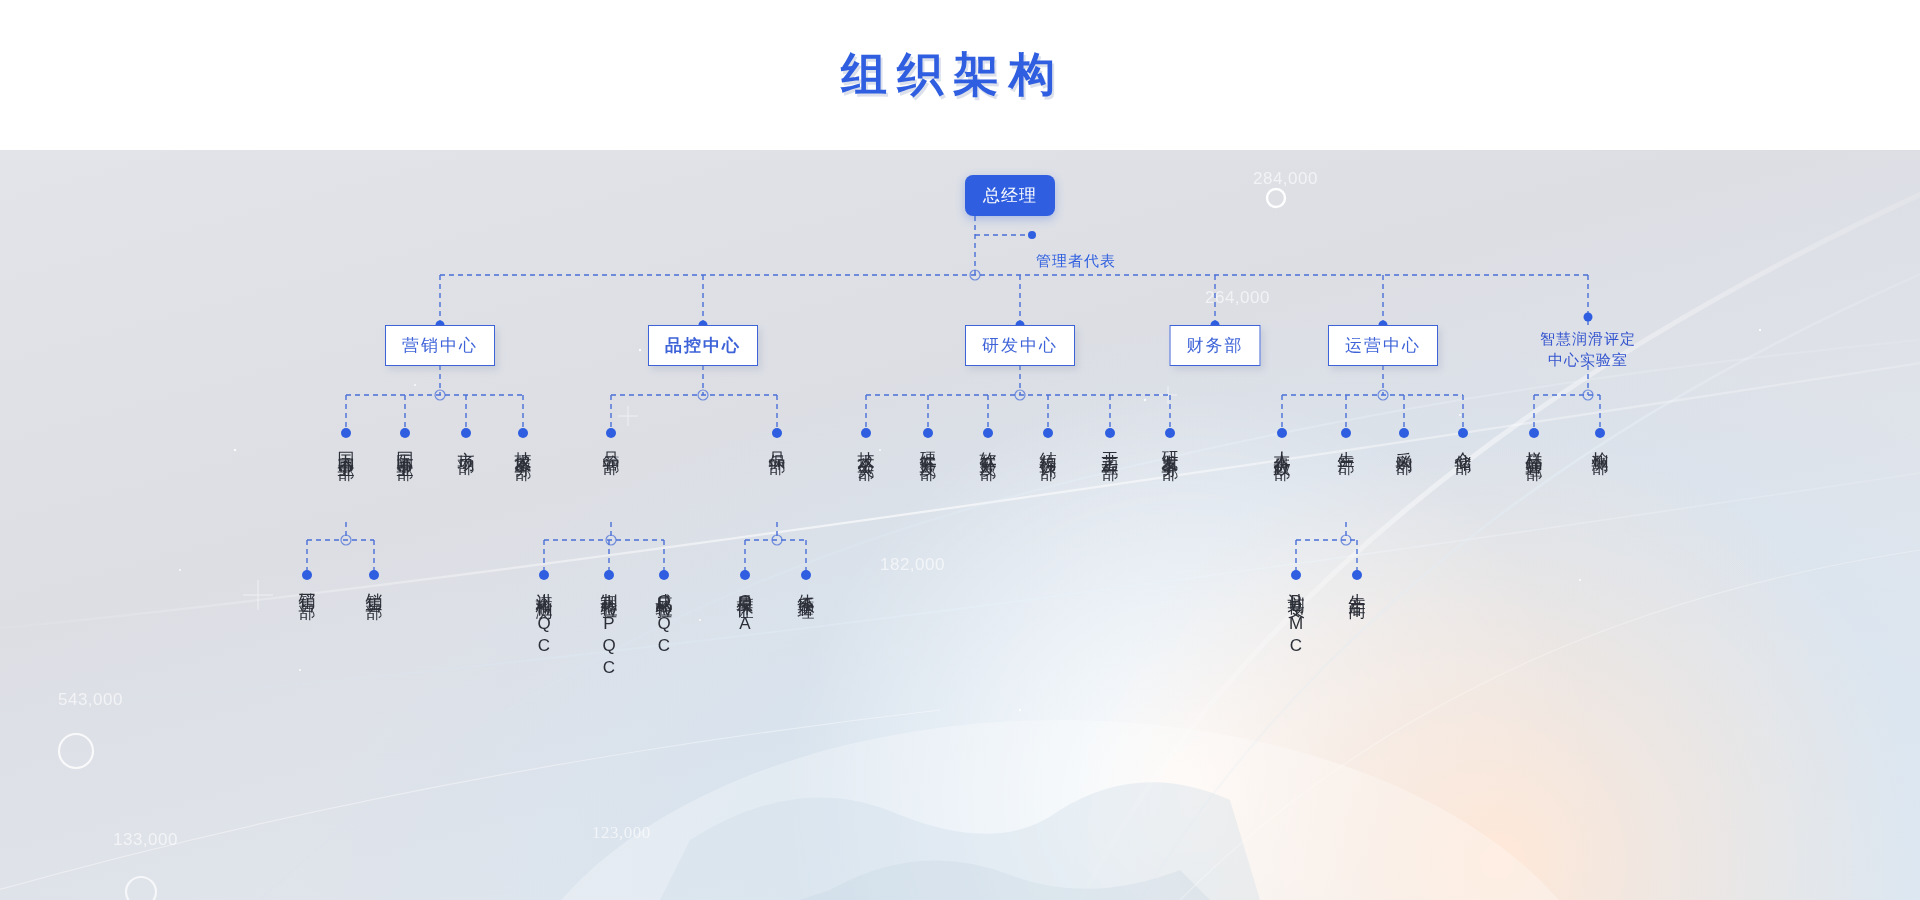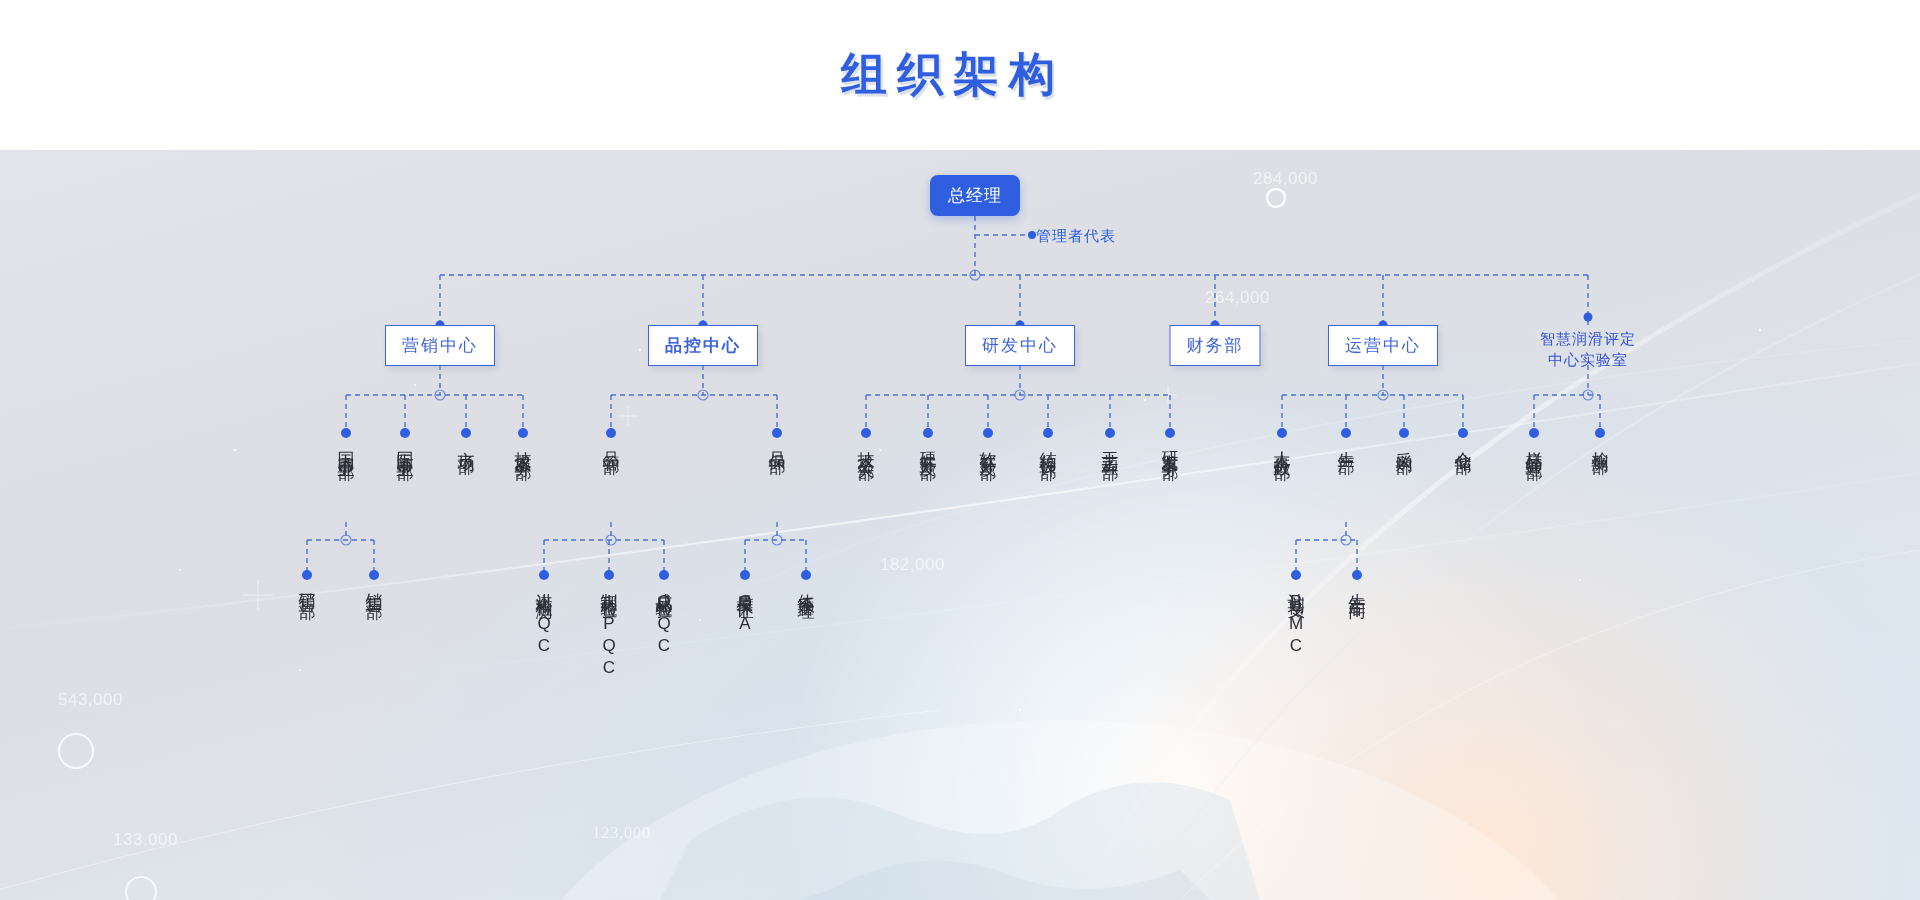--- a/index.html
+++ b/index.html
@@ -94,20 +94,21 @@
     white-space: nowrap;
     transform: translateX(-50%);
     line-height: 1.0;
   }
 
   .label-inline {
     color: #2f5fe0;
     font-size: 15px;
     letter-spacing: 1px;
     white-space: nowrap;
+    margin-top: 25px;
   }
 
   .wm {
     position: absolute;
     color: rgba(255,255,255,0.62);
     font-size: 17px;
     letter-spacing: 0.5px;
     user-select: none;
   }
 </style>
@@ -283,21 +284,21 @@
         <circle cx="806" cy="425" r="5" fill="#2f5fe0"></circle>
         <path d="M1346 372 L1346 390" fill="none" stroke="#4a6fd8" stroke-width="1.4" stroke-dasharray="5 4"></path>
         <path d="M1296 390 L1357 390" fill="none" stroke="#4a6fd8" stroke-width="1.4" stroke-dasharray="5 4"></path>
         <circle cx="1346" cy="390" r="5" fill="none" stroke="#4a6fd8" stroke-width="1.2" opacity="0.75"></circle>
         <path d="M1296 390 L1296 425" fill="none" stroke="#4a6fd8" stroke-width="1.4" stroke-dasharray="5 4"></path>
         <circle cx="1296" cy="425" r="5" fill="#2f5fe0"></circle>
         <path d="M1357 390 L1357 425" fill="none" stroke="#4a6fd8" stroke-width="1.4" stroke-dasharray="5 4"></path>
         <circle cx="1357" cy="425" r="5" fill="#2f5fe0"></circle>
       </svg>
 
-    <div class="node node-root" style="left:975px; top:25px;">
+    <div class="node node-root" style="left:1010px; top:25px;">
       <span>总经理</span>
     </div>
 
     <div class="node label-inline" style="left:1036px; top:77px;">
       <span>管理者代表</span>
     </div>
 
     <div class="node node-l2" style="left:440px; top:175px;">
       <span>营销中心</span></div>
     <div class="node node-l2" style="left:703px; top:175px;font-weight:bold;">

